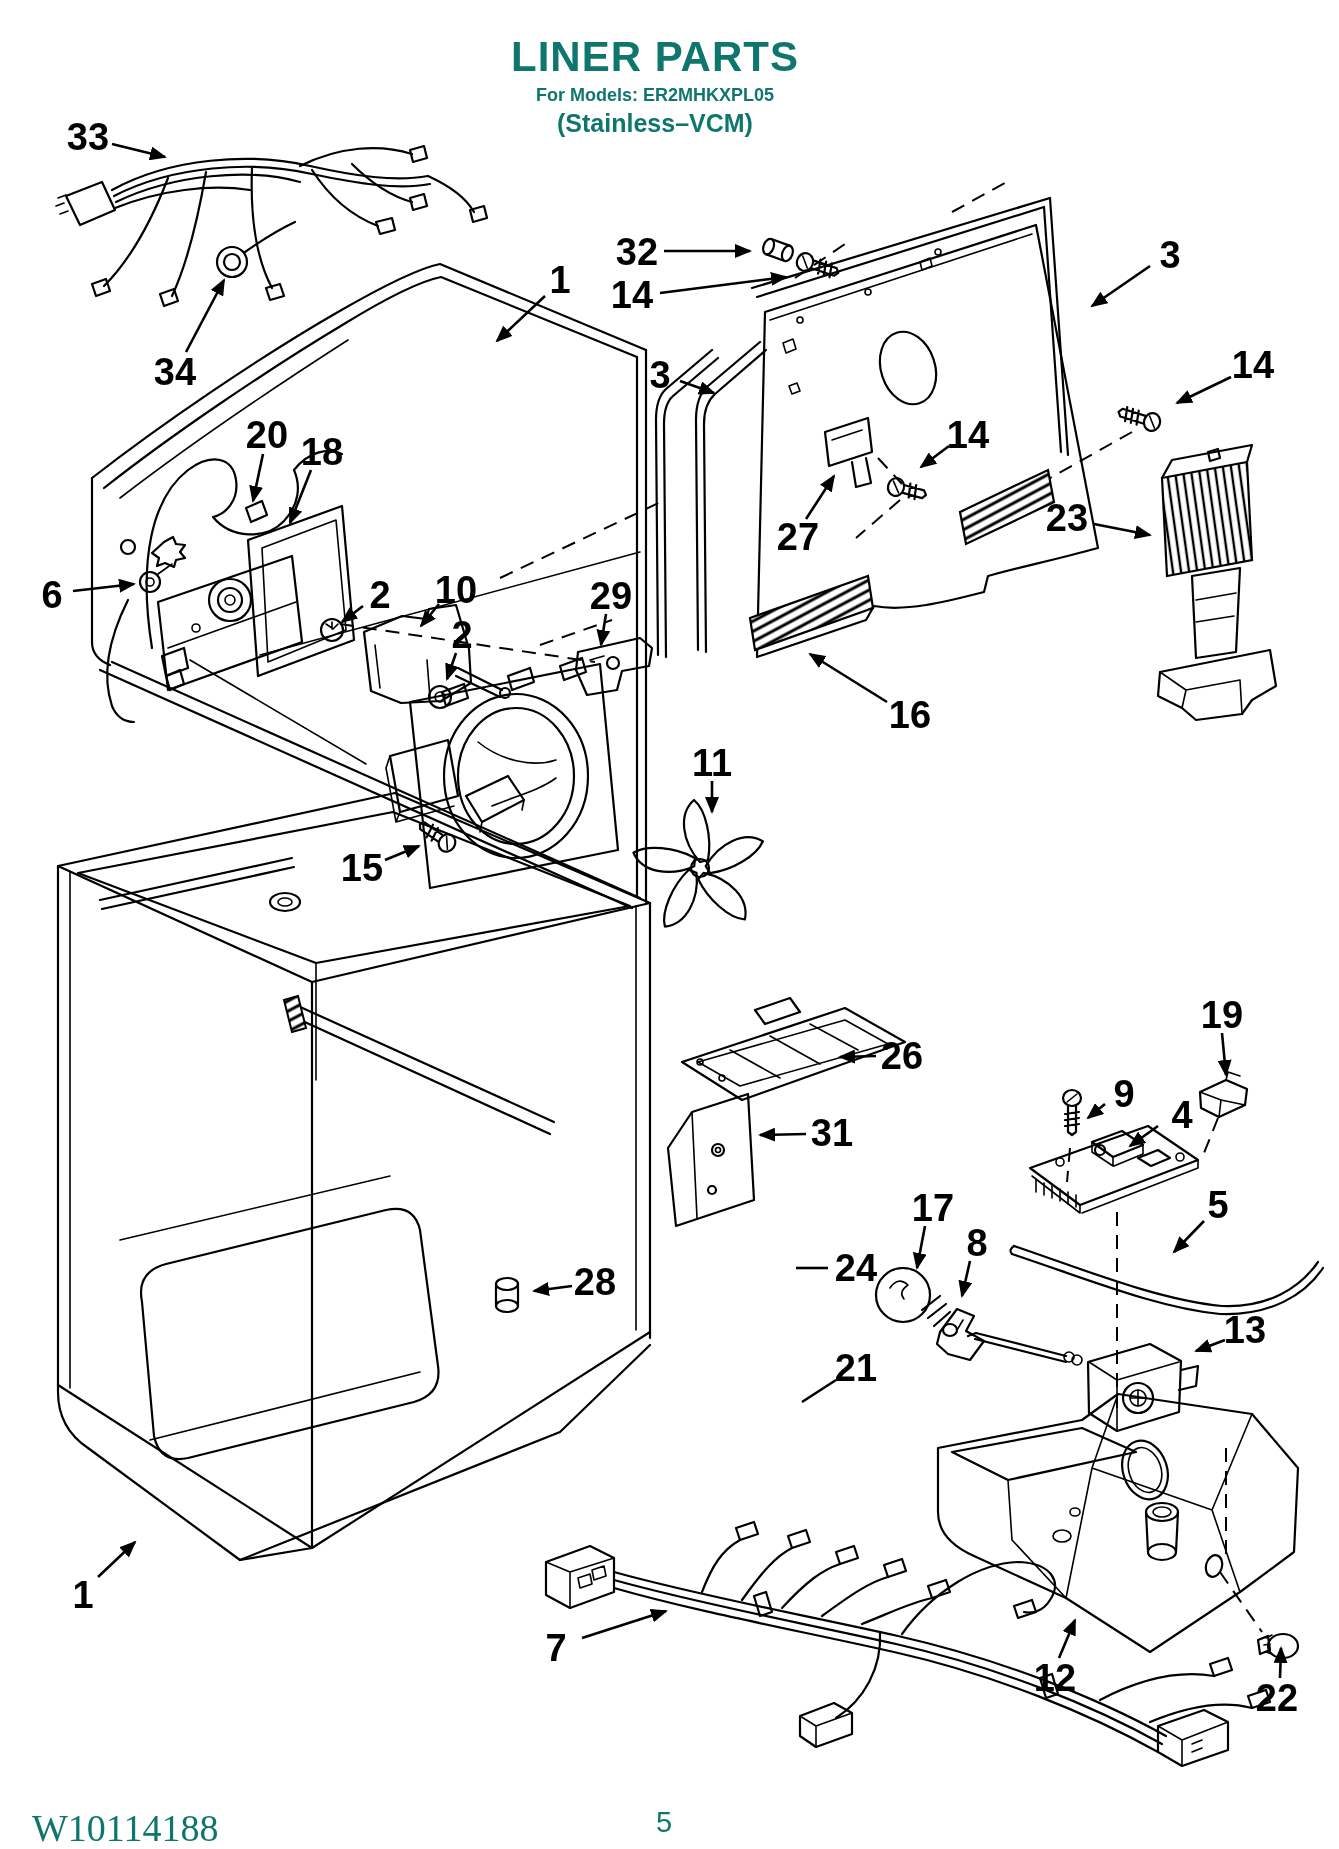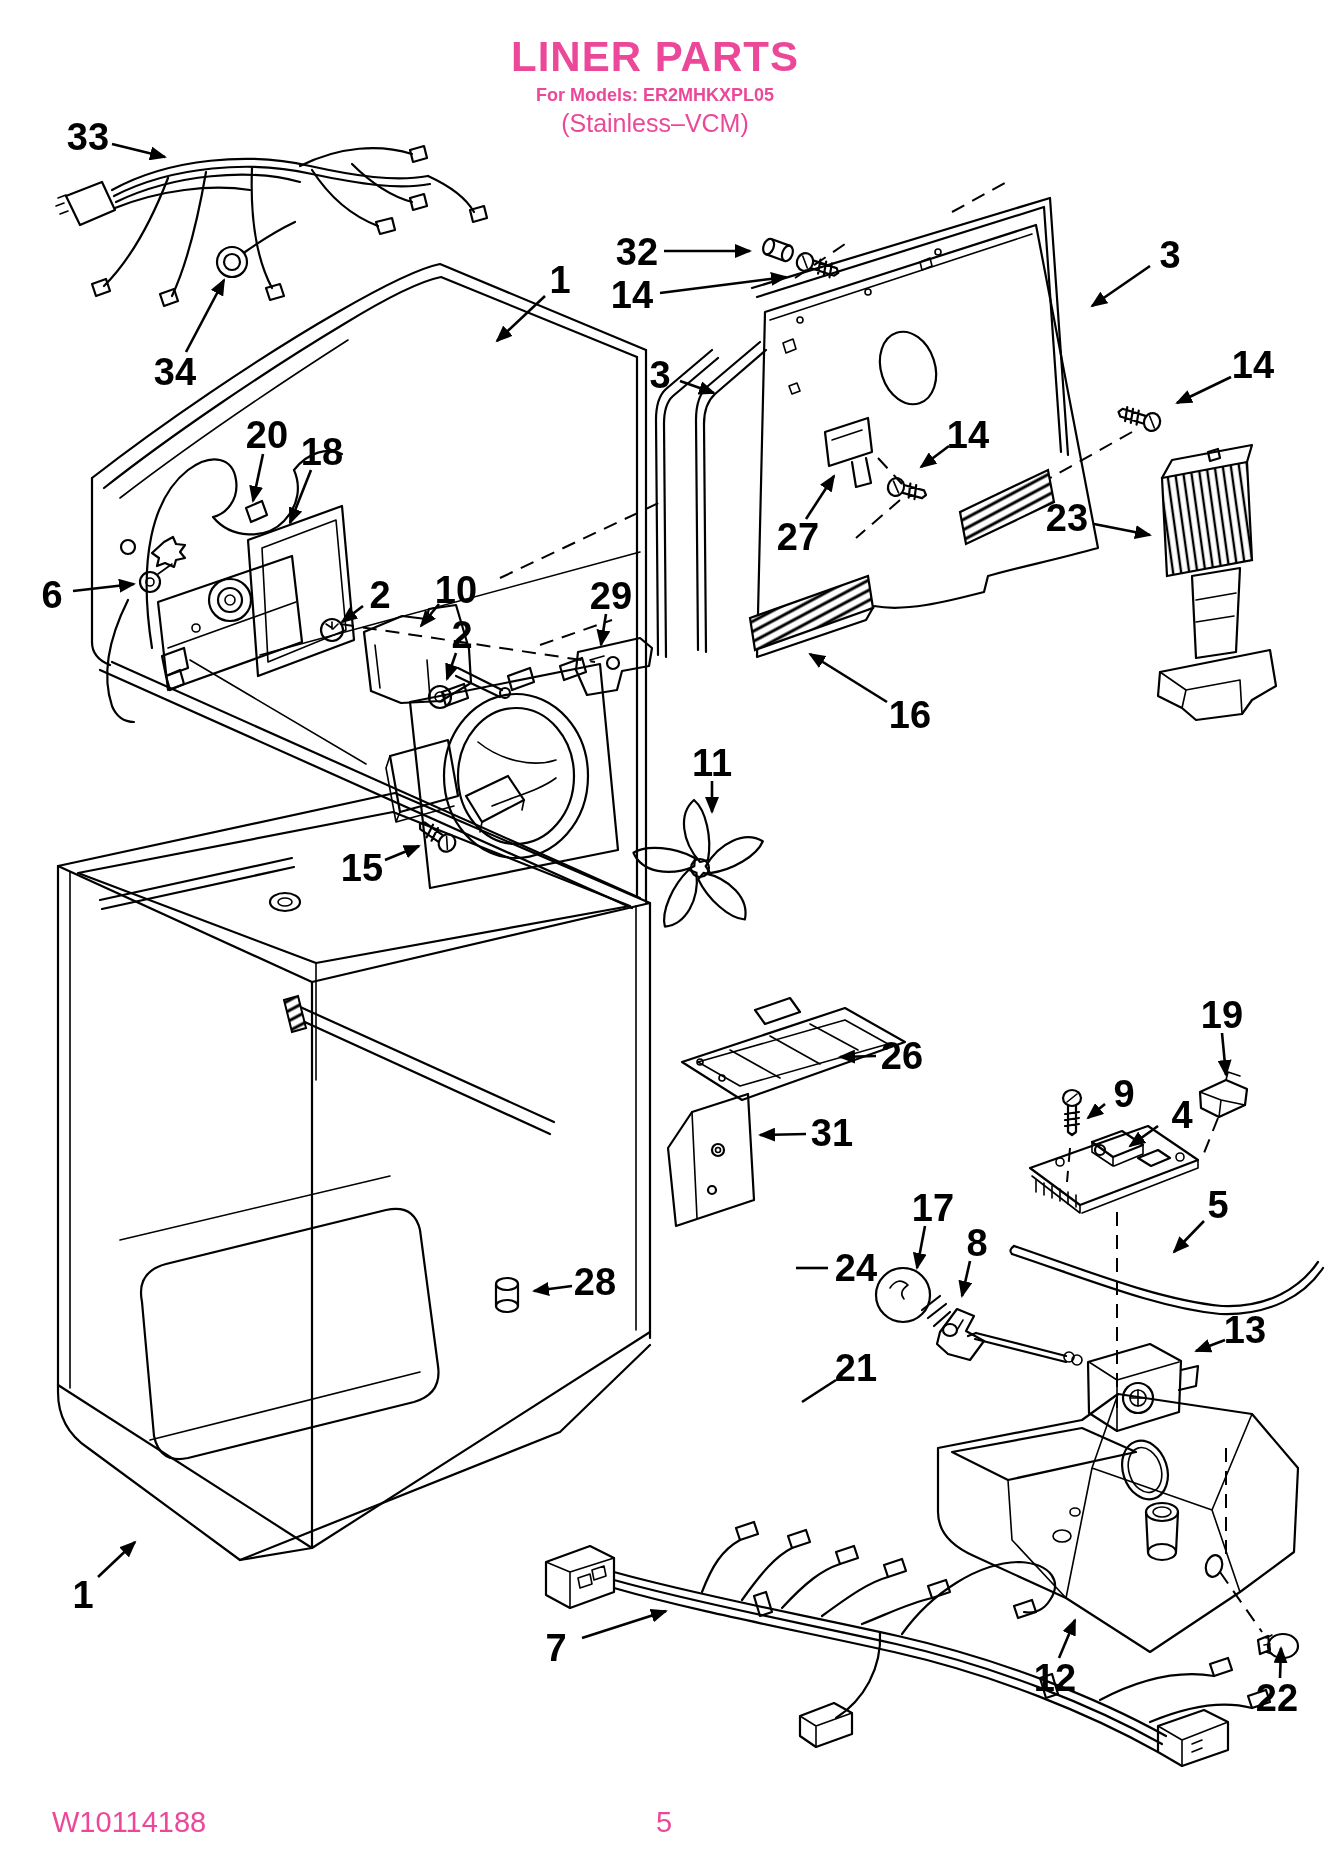--- a/index.html
+++ b/index.html
@@ -1,22 +1,22 @@
 <!DOCTYPE html>
 <html><head>
 <meta charset="utf-8">
 <style>
   html,body{margin:0;padding:0;background:#fff;}
   .page{position:relative;width:1339px;height:1849px;background:#fff;overflow:hidden;
-        font-family:"Liberation Sans",sans-serif;color:#ec4899;}
+        font-family:"Liberation Sans",sans-serif;color:#0f766e;}
   .header{position:absolute;top:34px;left:0;width:1310px;text-align:center;}
   .header .title{font-size:42px;font-weight:700;letter-spacing:1px;line-height:46px;}
   .header .models{font-size:18px;font-weight:700;line-height:30px;}
-  .header .finish{font-size:25px;font-weight:400;line-height:27px;}
-  .doc-number{position:absolute;left:52px;top:1806px;font-size:29px;font-weight:400;}
+  .header .finish{font-size:25px;font-weight:700;line-height:27px;}
+  .doc-number{position:absolute;left:32px;top:1806px;font-size:38px;font-weight:400;font-family:Liberation Serif, serif;}
   .page-number{position:absolute;left:0;top:1806px;width:1328px;text-align:center;font-size:29px;}
   svg.diagram{position:absolute;left:0;top:0;}
   svg .s{fill:none;stroke:#000;stroke-width:2.2;stroke-linecap:round;stroke-linejoin:round;}
   svg .t{fill:none;stroke:#000;stroke-width:1.6;stroke-linecap:round;stroke-linejoin:round;}
   svg .dash{fill:none;stroke:#000;stroke-width:2;stroke-dasharray:14 9;}
   svg .lead{fill:none;stroke:#000;stroke-width:2.6;}
   svg .callout{font-family:"Liberation Sans",sans-serif;font-size:38px;font-weight:700;fill:#000;}
 </style>
 </head>
 <body>

